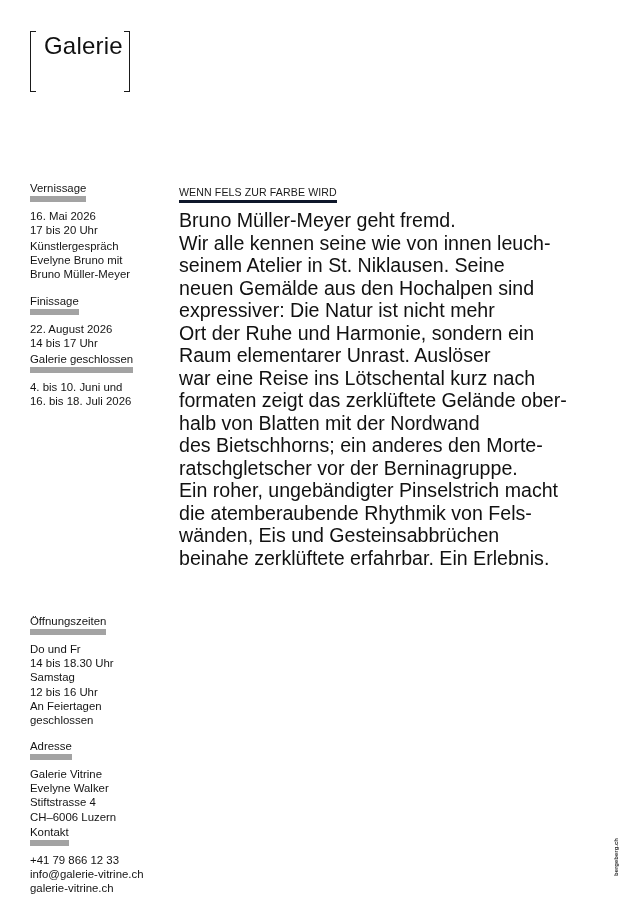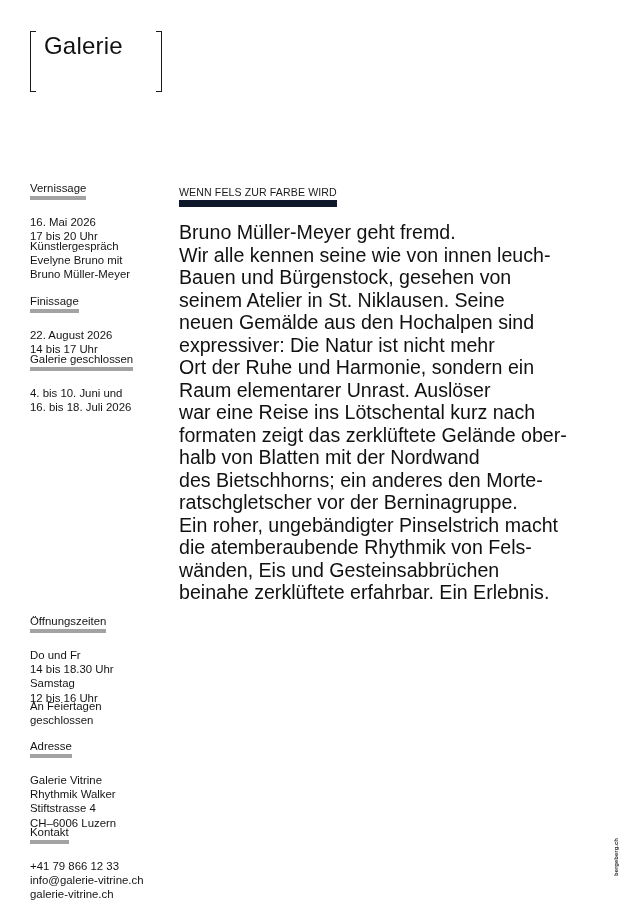--- a/index.html
+++ b/index.html
@@ -1,32 +1,32 @@
 <!DOCTYPE html>
 <html><head>
 <meta charset="utf-8">
 <style>
   * { margin: 0; padding: 0; box-sizing: border-box; }
   html, body { width: 640px; height: 908px; background: #ffffff; overflow: hidden; }
   body { position: relative; font-family: "Liberation Sans", "DejaVu Sans", sans-serif; color: #141414; }
 
-  .logo { position: absolute; left: 30px; top: 31px; width: 132px; height: 61px; padding-left: 40px; }
+  .logo { position: absolute; left: 30px; top: 31px; width: 100px; height: 61px; padding-left: 40px; }
   .logo .br { position: absolute; top: 0; width: 6px; height: 61px; border: 1.5px solid #1a1a1a; }
   .logo .br.left { left: 0; border-right: none; }
   .logo .br.right { right: 0; border-left: none; }
   .logo .name { position: absolute; left: 14px; top: 0; font-size: 24px; line-height: 30px; letter-spacing: 0.2px; color: #111; }
 
   .sidebar { position: absolute; left: 30px; top: 0; width: 135px; font-size: 11.4px; line-height: 14.2px; color: #141414; }
   .sec { position: absolute; left: 0; width: 135px; }
-  .sec .head { display: inline-block; border-bottom: 4px solid #a3a3a3; padding-bottom: 0.5px; margin-bottom: 15px; line-height: 13.5px; }
+  .sec .head { display: inline-block; border-bottom: 6px solid #a3a3a3; padding-bottom: 0.5px; margin-bottom: 7px; line-height: 13.5px; }
   .sec .line { display: block; white-space: nowrap; }
 
   .main { position: absolute; left: 179px; top: 182px; width: 440px; }
-  .kicker { display: inline-block; font-size: 10.6px; line-height: 13px; border-bottom: 7px solid #0f172a; padding-bottom: 1px; letter-spacing: 0.1px; color: #1a1a1a; }
-  .body { margin-top: 14px; font-size: 19.6px; line-height: 22.5px; color: #111; }
+  .kicker { display: inline-block; font-size: 10.6px; line-height: 13px; border-bottom: 3px solid #0f172a; padding-bottom: 1px; letter-spacing: 0.1px; color: #1a1a1a; }
+  .body { margin-top: 6px; font-size: 19.6px; line-height: 22.5px; color: #111; }
   .body .line { display: block; white-space: nowrap; }
 
   .credit { position: absolute; left: 612px; top: 876px; transform-origin: 0 0; transform: rotate(-90deg); font-size: 6px; line-height: 8px; color: #333; white-space: nowrap; font-weight: bold; }
 </style>
 </head>
 <body>
 
 <div class="logo">
   <span class="br left"></span>
   <div class="name">
@@ -70,39 +70,38 @@
   </div>
 
   <div class="sec" style="top:699px">
     <span class="line">An Feiertagen</span>
     <span class="line">geschlossen</span>
   </div>
 
   <div class="sec" style="top:739px">
     <span class="head">Adresse</span>
     <span class="line">Galerie Vitrine</span>
-    <span class="line">Rhythmik Walker</span>
+    <span class="line">Evelyne Walker</span>
     <span class="line">Stiftstrasse 4</span>
     <span class="line">CH–6006 Luzern</span>
   </div>
 
   <div class="sec" style="top:825px">
     <span class="head">Kontakt</span>
     <span class="line">+41 79 866 12 33</span>
     <span class="line">info@galerie-vitrine.ch</span>
     <span class="line">galerie-vitrine.ch</span>
   </div>
 </div>
 
 <div class="main">
   <span class="kicker">WENN FELS ZUR FARBE WIRD</span>
   <div class="body">
     <span class="line">Bruno Müller-Meyer geht fremd.</span>
     <span class="line">Wir alle kennen seine wie von innen leuch-</span>
-    <span class="line">Bauen und Bürgenstock, gesehen von</span>
     <span class="line">seinem Atelier in St. Niklausen. Seine</span>
     <span class="line">neuen Gemälde aus den Hochalpen sind</span>
     <span class="line">expressiver: Die Natur ist nicht mehr</span>
     <span class="line">Ort der Ruhe und Harmonie, sondern ein</span>
     <span class="line">Raum elementarer Unrast. Auslöser</span>
     <span class="line">war eine Reise ins Lötschental kurz nach</span>
     <span class="line">formaten zeigt das zerklüftete Gelände ober-</span>
     <span class="line">halb von Blatten mit der Nordwand</span>
     <span class="line">des Bietschhorns; ein anderes den Morte-</span>
     <span class="line">ratschgletscher vor der Berninagruppe.</span>

